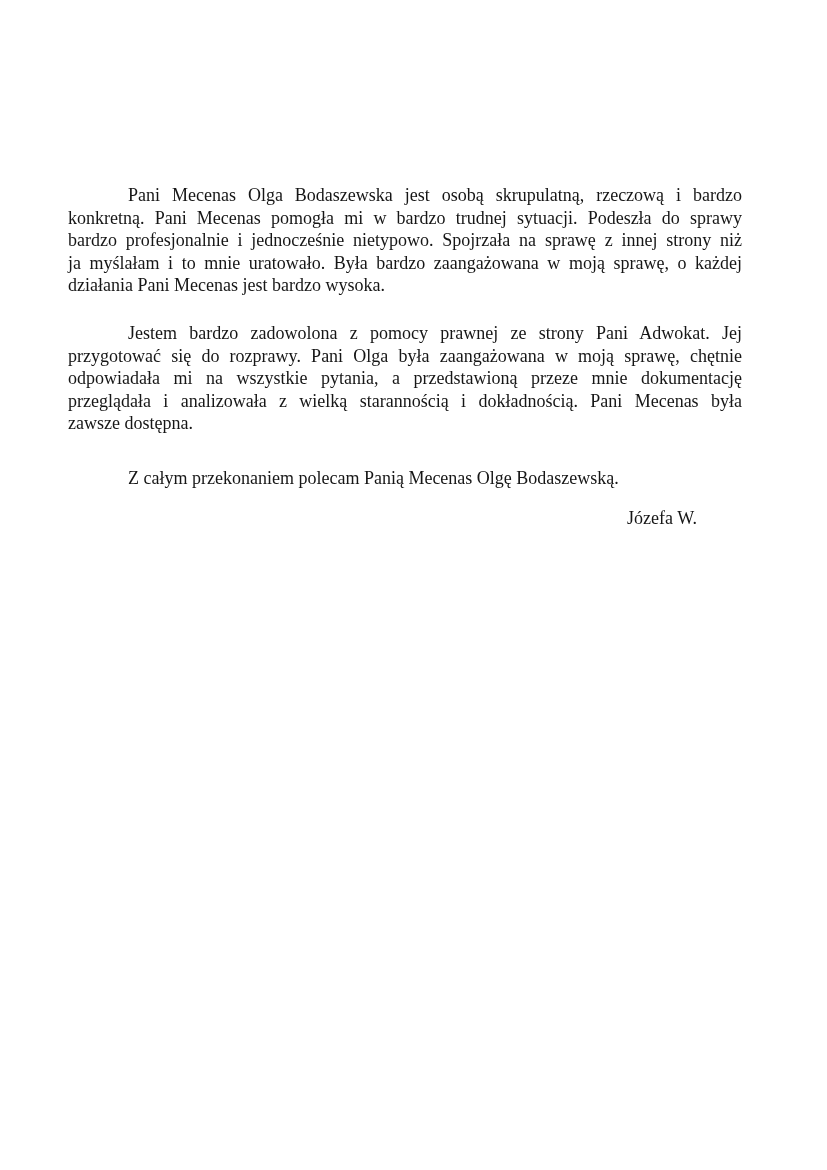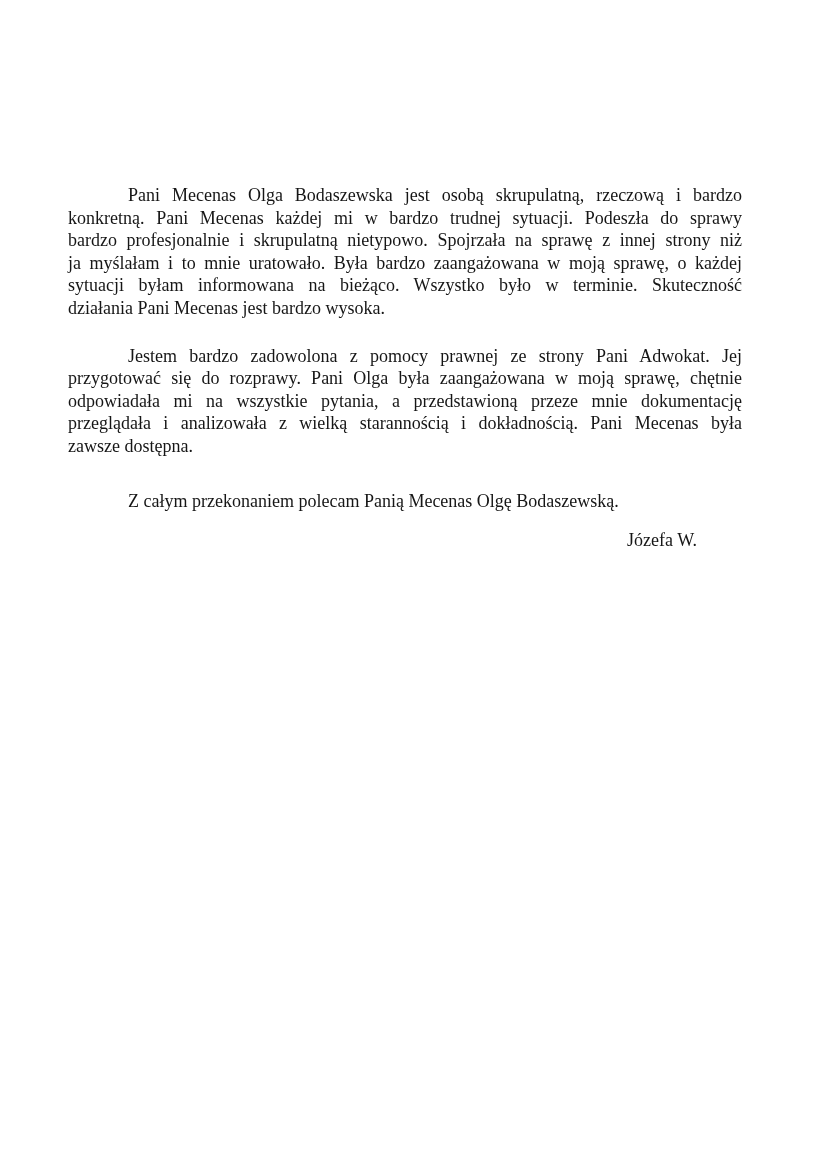--- a/index.html
+++ b/index.html
@@ -54,24 +54,23 @@
   }
 </style>
 </head>
 <body>
 
 <div class="page">
   <div class="letter-body">
     <div>
         <div class="paragraph">
           <div class="line justify indent">Pani Mecenas Olga Bodaszewska jest osobą skrupulatną, rzeczową i bardzo</div>
-          <div class="line justify">konkretną. Pani Mecenas każdej mi w bardzo trudnej sytuacji. Podeszła do sprawy</div>
-          <div class="line justify">bardzo profesjonalnie i skrupulatną nietypowo. Spojrzała na sprawę z innej strony niż</div>
+          <div class="line justify">konkretną. Pani Mecenas pomogła mi w bardzo trudnej sytuacji. Podeszła do sprawy</div>
+          <div class="line justify">bardzo profesjonalnie i jednocześnie nietypowo. Spojrzała na sprawę z innej strony niż</div>
           <div class="line justify">ja myślałam i to mnie uratowało. Była bardzo zaangażowana w moją sprawę, o każdej</div>
-          <div class="line justify">sytuacji byłam informowana na bieżąco. Wszystko było w terminie. Skuteczność</div>
           <div class="line plain">działania Pani Mecenas jest bardzo wysoka.</div>
         </div>
         <div class="paragraph">
           <div class="line justify indent">Jestem bardzo zadowolona z pomocy prawnej ze strony Pani Adwokat. Jej</div>
           <div class="line justify">przygotować się do rozprawy. Pani Olga była zaangażowana w moją sprawę, chętnie</div>
           <div class="line justify">odpowiadała mi na wszystkie pytania, a przedstawioną przeze mnie dokumentację</div>
           <div class="line justify">przeglądała i analizowała z wielką starannością i dokładnością. Pani Mecenas była</div>
           <div class="line plain">zawsze dostępna.</div>
         </div>
         <div class="paragraph closing">

